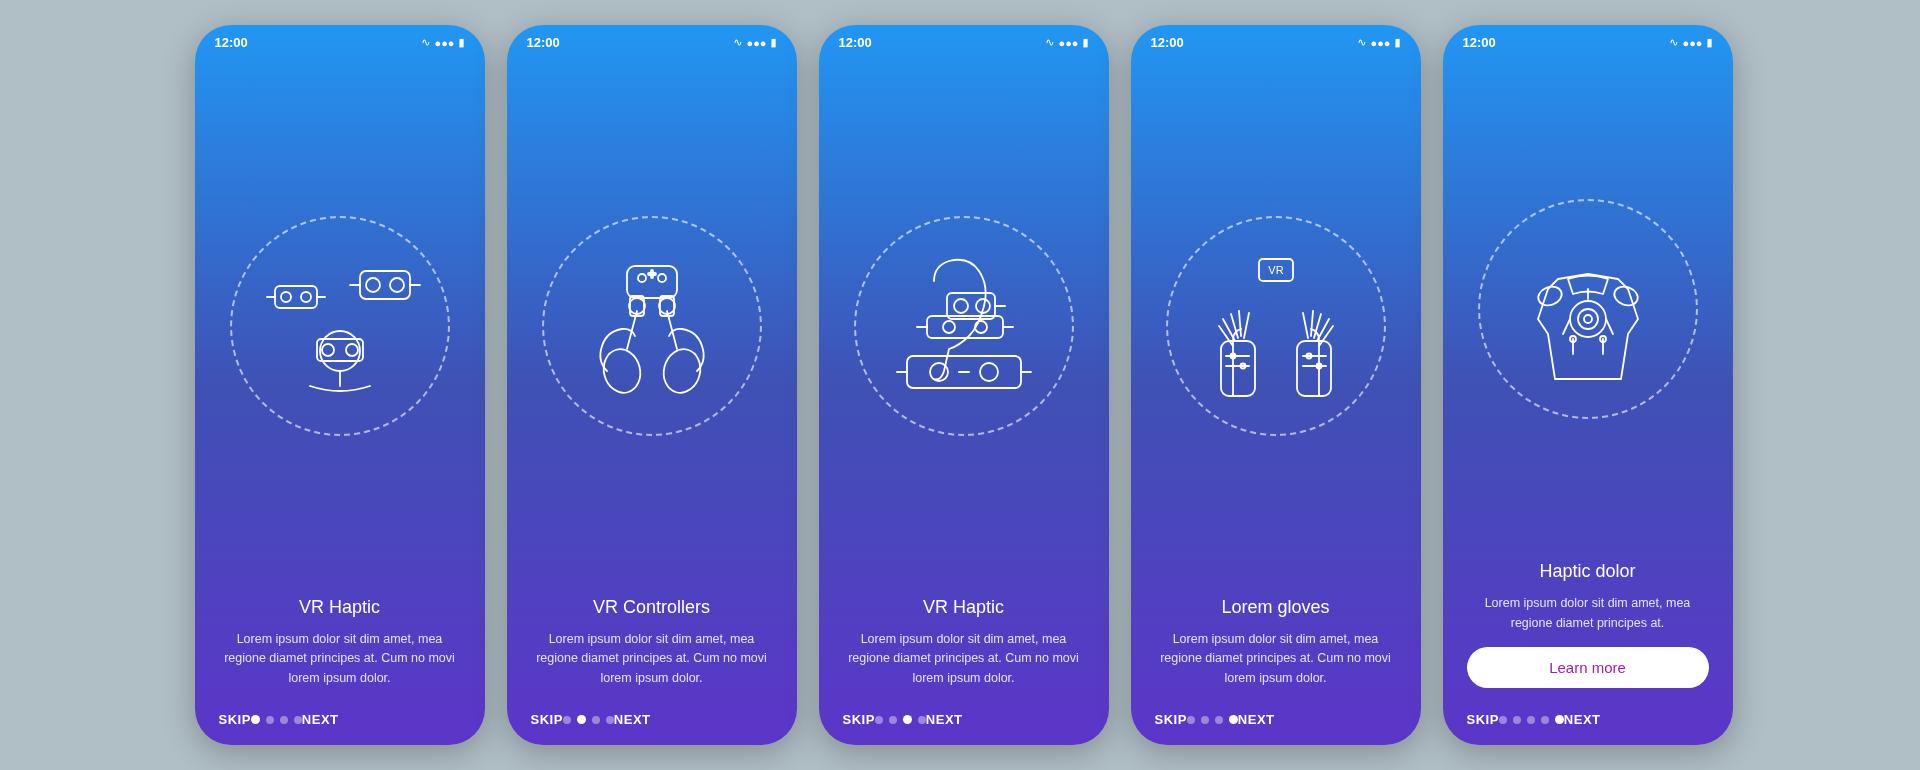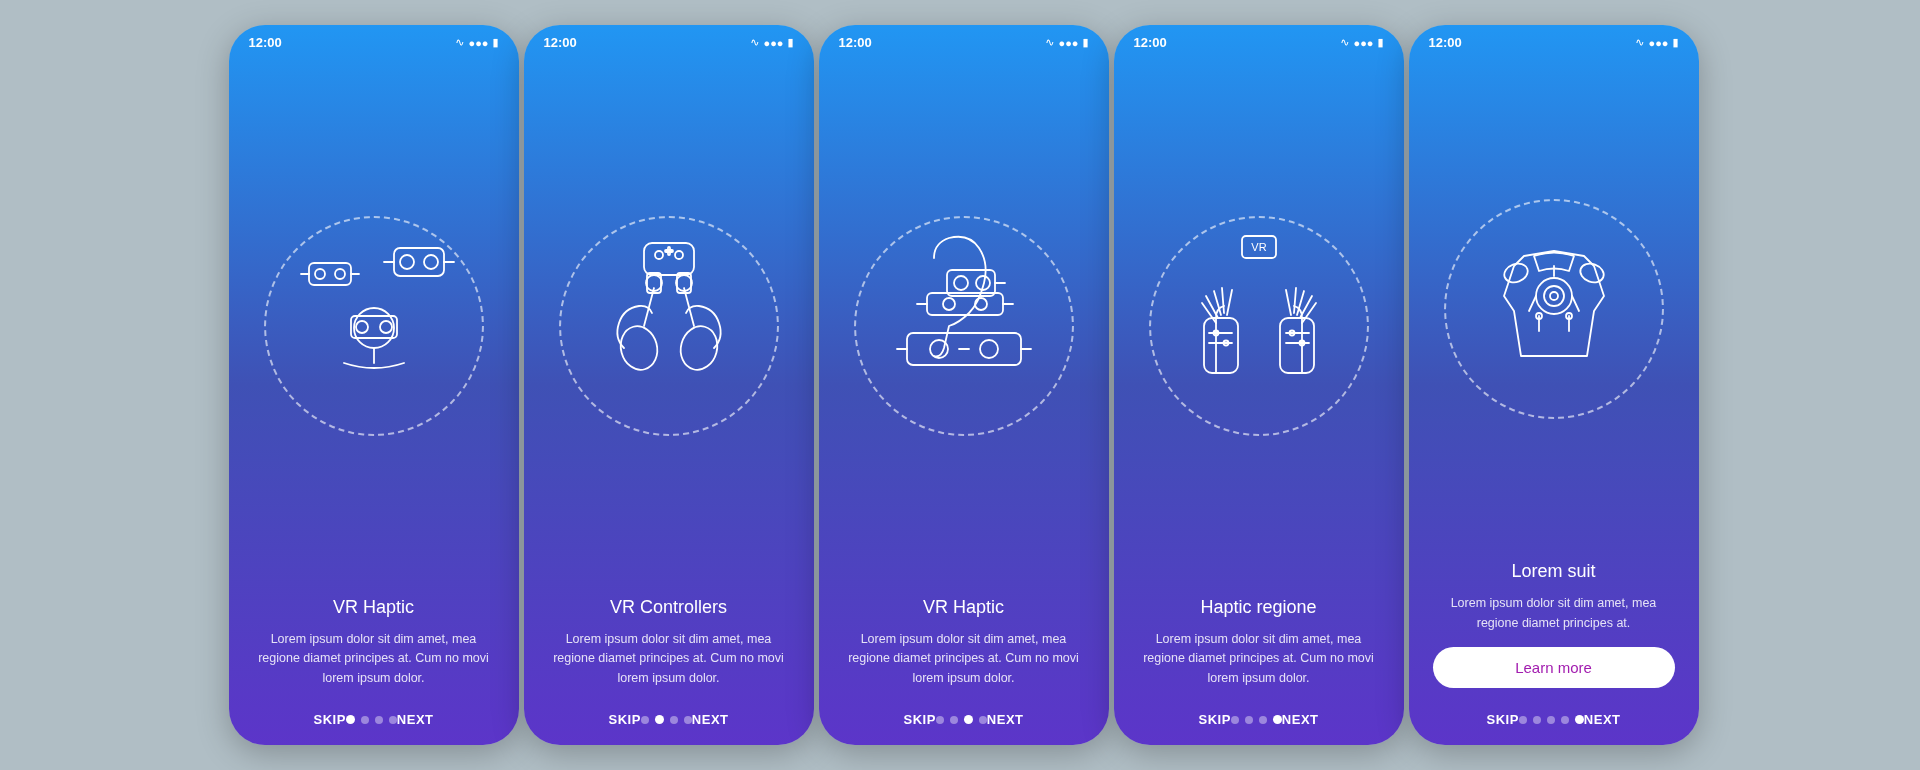--- a/index.html
+++ b/index.html
@@ -10,21 +10,21 @@
       background: #b0bec5;
       display: flex;
       align-items: center;
       justify-content: center;
       font-family: 'Segoe UI', Arial, sans-serif;
       overflow: hidden;
     }
 
     .screens-container {
       display: flex;
-      gap: 5px;
+      gap: 22px;
       align-items: center;
       justify-content: center;
       padding-left: 7px;
     }
 
     .phone-screen {
       width: 290px;
       height: 720px;
       border-radius: 36px;
       overflow: hidden;
@@ -76,21 +76,21 @@
       padding: 10px;
       min-height: 0;
     }
 
     .dashed-circle {
       width: 220px;
       height: 220px;
       border: 2px dashed rgba(255,255,255,0.6);
       border-radius: 50%;
       display: flex;
-      align-items: flex-start;
+      align-items: center;
       justify-content: center;
       position: relative;
     }
 
     .dashed-circle svg {
       width: 170px;
       height: 170px;
       color: white;
     }
 
@@ -126,21 +126,21 @@
       text-align: center;
       font-size: 15px;
       font-weight: 500;
       margin-top: 14px;
       cursor: pointer;
     }
 
     
     .bottom-nav {
       display: flex;
-      justify-content: center;
+      justify-content: flex-start;
       align-items: center;
       padding: 14px 24px 18px 24px;
       flex-shrink: 0;
     }
 
     .nav-btn {
       color: white;
       font-size: 13px;
       font-weight: 600;
       letter-spacing: 0.5px;
@@ -393,21 +393,21 @@
 
             <line x1="112" y1="115" x2="135" y2="115"></line>
             <line x1="112" y1="125" x2="135" y2="125"></line>
             <circle cx="118" cy="115" r="2.5"></circle>
             <circle cx="128" cy="125" r="2.5"></circle>
           </svg>
         </div>
       </div>
 
       <div class="text-area">
-        <div class="screen-title">Haptic regione</div>
+        <div class="screen-title">Lorem gloves</div>
         <div class="screen-body">Lorem ipsum dolor sit dim amet, mea regione diamet principes at. Cum no movi lorem ipsum dolor.</div>
       </div>
 
       <div class="bottom-nav">
         <span class="nav-btn">SKIP</span>
         <div class="dots">
           <div class="dot"></div>
           <div class="dot"></div>
           <div class="dot"></div>
           <div class="dot active"></div>
@@ -450,21 +450,21 @@
             <line x1="100" y1="130" x2="100" y2="115"></line>
             <circle cx="70" cy="115" r="3"></circle>
             <circle cx="100" cy="115" r="3"></circle>
 
             <line x1="85" y1="65" x2="85" y2="75"></line>
           </svg>
         </div>
       </div>
 
       <div class="text-area">
-        <div class="screen-title">Lorem suit</div>
+        <div class="screen-title">Haptic dolor</div>
         <div class="screen-body">Lorem ipsum dolor sit dim amet, mea regione diamet principes at.</div>
         <button class="learn-more-btn">Learn more</button>
       </div>
 
       <div class="bottom-nav">
         <span class="nav-btn">SKIP</span>
         <div class="dots">
           <div class="dot"></div>
           <div class="dot"></div>
           <div class="dot"></div>

